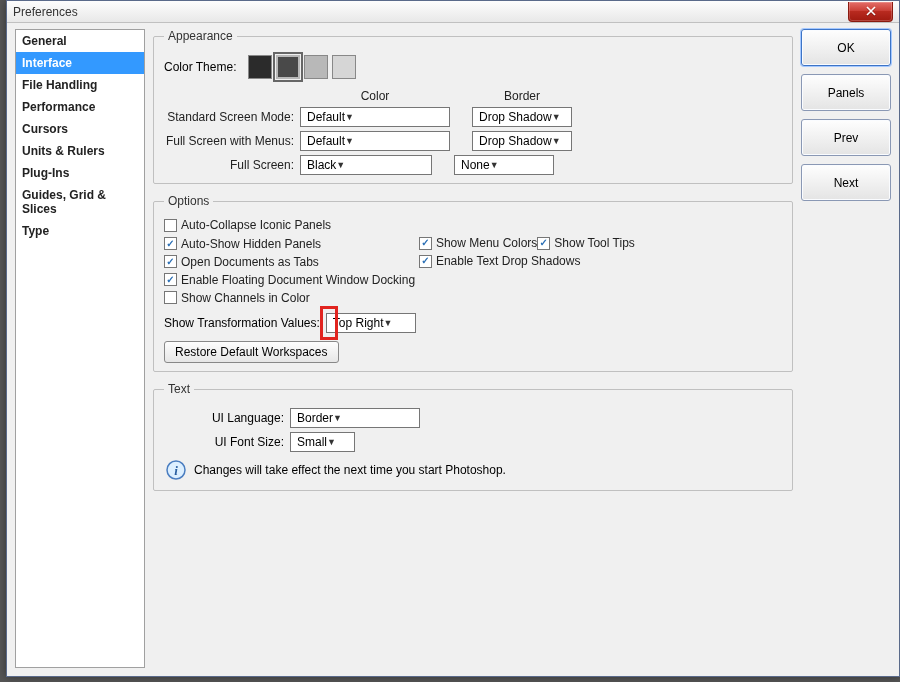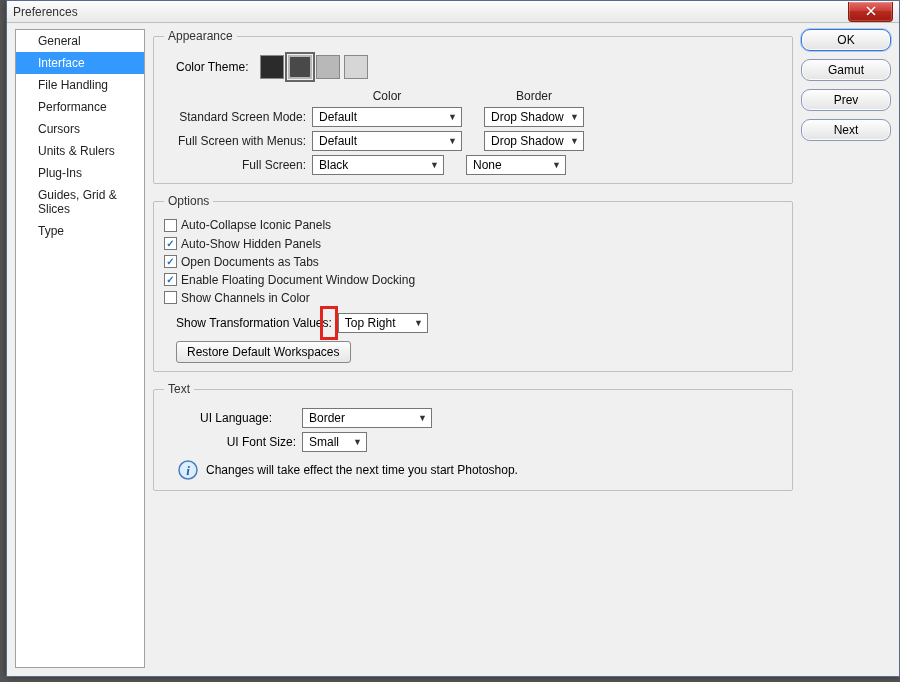--- a/index.html
+++ b/index.html
@@ -51,43 +51,44 @@
     display: flex;
     gap: 8px;
   }
   .sidebar {
     width: 130px;
     background: #fff;
     border: 1px solid #a0a0a0;
     overflow: hidden;
   }
   .sidebar-item {
-    padding: 4px 22px;
+    padding: 4px 6px;
     color: #222;
     cursor: default;
+    font-weight: bold;
   }
   .sidebar-item.selected {
     background: #3399ff;
     color: #fff;
   }
   .main {
     flex: 1;
     position: relative;
   }
   .button-col {
     width: 90px;
     display: flex;
     flex-direction: column;
     gap: 8px;
   }
   .win-btn {
-    height: 22px;
+    height: 37px;
     background: linear-gradient(#fefefe, #e4e4e4);
     border: 1px solid #8a98b4;
-    border-radius: 9px;
+    border-radius: 3px;
     font-size: 12px;
     cursor: default;
     box-shadow: inset 0 0 0 1px #fafcff;
   }
   .win-btn.primary {
     border-color: #3d74c6;
     box-shadow: 0 0 0 1px #a4c8ff, inset 0 0 0 1px #fafcff;
   }
   fieldset {
     border: 1px solid #c0c0c0;
@@ -95,21 +96,21 @@
     margin: 0 0 10px 0;
     padding: 8px 10px 4px 10px;
   }
   legend {
     padding: 0 4px;
     color: #333;
   }
   .row {
     display: flex;
     align-items: center;
-    margin: 4px 12px;
+    margin: 4px 0;
     gap: 6px;
   }
   .swatch {
     width: 24px; height: 24px;
     border: 1px solid #888;
     display: inline-block;
   }
   .swatch.sel {
     outline: 2px solid #666;
     outline-offset: 1px;
@@ -119,21 +120,20 @@
     width: 130px;
     text-align: right;
     color: #222;
   }
   .combo {
     height: 20px;
     border: 1px solid #767676;
     background: #fff;
     display: inline-flex;
     align-items: center;
-    justify-content: space-between;
     padding: 0 4px 0 6px;
     font-size: 12px;
     cursor: default;
   }
   .combo .caret {
     font-size: 9px;
     color: #333;
   }
   .hdr {
     font-size: 12px;
@@ -285,37 +285,47 @@
               </div><div class="chk">
                 <span class="chkbox checked"></span>
                 <span>Open Documents as Tabs</span>
               </div><div class="chk">
                 <span class="chkbox checked"></span>
                 <span>Enable Floating Document Window Docking</span>
               </div><div class="chk">
                 <span class="chkbox"></span>
                 <span>Show Channels in Color</span>
               </div></div>
+          <div id="opt-col2"><div style="height: 18px;"></div><div class="chk">
+                <span class="chkbox checked"></span>
+                <span>Show Menu Colors</span>
+              </div><div class="chk">
+                <span class="chkbox checked"></span>
+                <span>Show Tool Tips</span>
+              </div><div class="chk">
+                <span class="chkbox checked"></span>
+                <span>Enable Text Drop Shadows</span>
+              </div></div>
         </div>
         <div class="row" style="margin-top:6px">
           <span>Show Transformation Values:</span>
           <span class="combo" style="width:90px">
             <span>Top Right</span>
             <span class="caret">▼</span>
           </span>
         </div>
         <div class="row" style="margin-top:8px">
           <button class="push-btn">Restore Default Workspaces</button>
         </div>
       </fieldset>
 
       <fieldset>
         <legend>Text</legend>
         <div class="row">
-          <span style="width:120px;text-align:center">UI Language:</span>
+          <span style="width:120px;text-align:right">UI Language:</span>
           <span class="combo" style="width:130px">
             <span>Border</span>
             <span class="caret">▼</span>
           </span>
         </div>
         <div class="row">
           <span style="width:120px;text-align:right">UI Font Size:</span>
           <span class="combo" style="width:65px">
             <span>Small</span>
             <span class="caret">▼</span>
@@ -330,19 +340,19 @@
           </span>
           <span>Changes will take effect the next time you start Photoshop.</span>
         </div>
       </fieldset>
 
       <div class="redbox"></div>
     </div>
 
     <div class="button-col">
       <button class="win-btn primary">OK</button>
-      <button class="win-btn">Gamut</button>
+      <button class="win-btn">Panels</button>
       <button class="win-btn">Prev</button>
       <button class="win-btn">Next</button>
     </div>
 
   </div>
 </div>
 
 </body></html>

